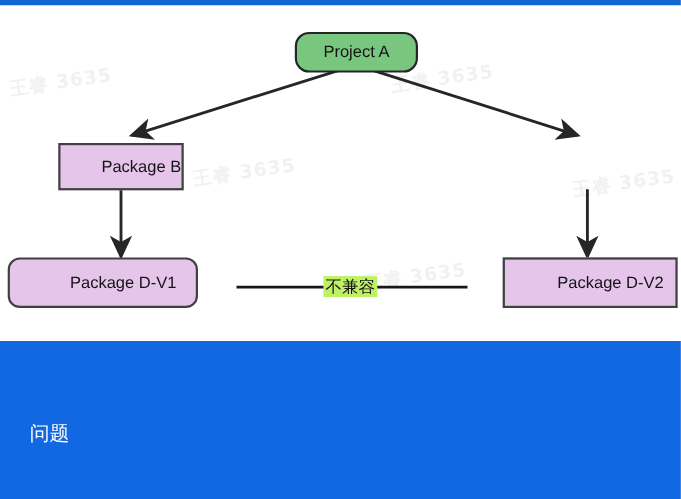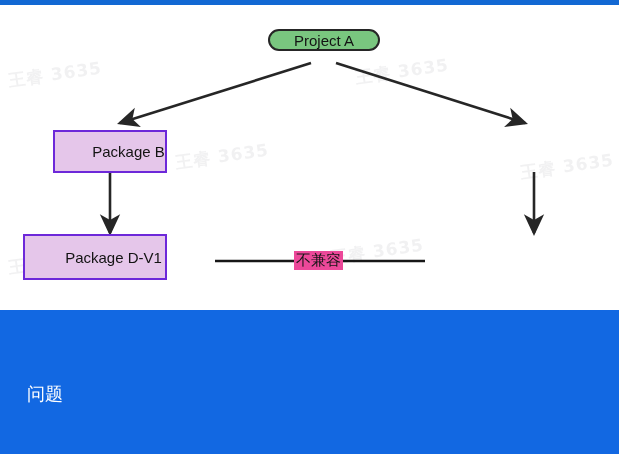--- a/index.html
+++ b/index.html
@@ -78,32 +78,32 @@
   }
 
   .node-root {
     background: #79c67f;
     border: 2px solid #262626;
     border-radius: 13px;
   }
 
   .node-pkg {
     background: #e5c6ea;
-    border: 2px solid #6d28d9;
+    border: 2px solid #404040;
     border-radius: 0;
     padding-left: 37px;
   }
 
   
   .incompat-label {
     position: absolute;
     font-family: Liberation Sans, sans-serif;
     font-size: 15px;
     color: #151515;
-    background: #ec4899;
+    background: #bef264;
     padding: 0 2px;
     white-space: nowrap;
   }
 
   
   .blue-panel {
     position: absolute;
     left: 0;
     top: 310px;
     width: 619px;
@@ -150,33 +150,36 @@
 
       <line x1="336" y1="58" x2="525" y2="118" stroke="#262626" stroke-width="2.6" marker-end="url(#arrowhead)"></line>
 
       <line x1="110" y1="167" x2="110" y2="228" stroke="#262626" stroke-width="2.6" marker-end="url(#arrowhead)"></line>
 
       <line x1="534" y1="167" x2="534" y2="228" stroke="#262626" stroke-width="2.6" marker-end="url(#arrowhead)"></line>
 
       <line x1="215" y1="256" x2="425" y2="256" stroke="#171717" stroke-width="2.6"></line>
     </svg>
 
-    <div class="node node-root" style="left:268px; top:24px; width:112px; height:22px;">
+    <div class="node node-root" style="left:268px; top:24px; width:112px; height:37px;">
       <span>Project A</span>
     </div>
 
     <div class="node node-pkg" style="left:53px; top:125px; width:114px; height:43px;">
       <span>Package B</span>
     </div>
 
 
-    <div class="node node-pkg" style="left:23px; top:229px; width:144px; height:46px;">
+    <div class="node node-pkg" style="left:7px; top:229px; width:173px; height:46px;border-radius:11px;">
       <span>Package D-V1</span>
     </div>
 
+    <div class="node node-pkg" style="left:457px; top:229px; width:159px; height:46px;">
+      <span>Package D-V2</span>
+    </div>
 
     <div class="incompat-label" style="left:294px; top:246px;">不兼容</div>
 
   </div>
 
   <div class="blue-panel">
 
     <div class="panel-heading">问题</div>
 
   </div>

